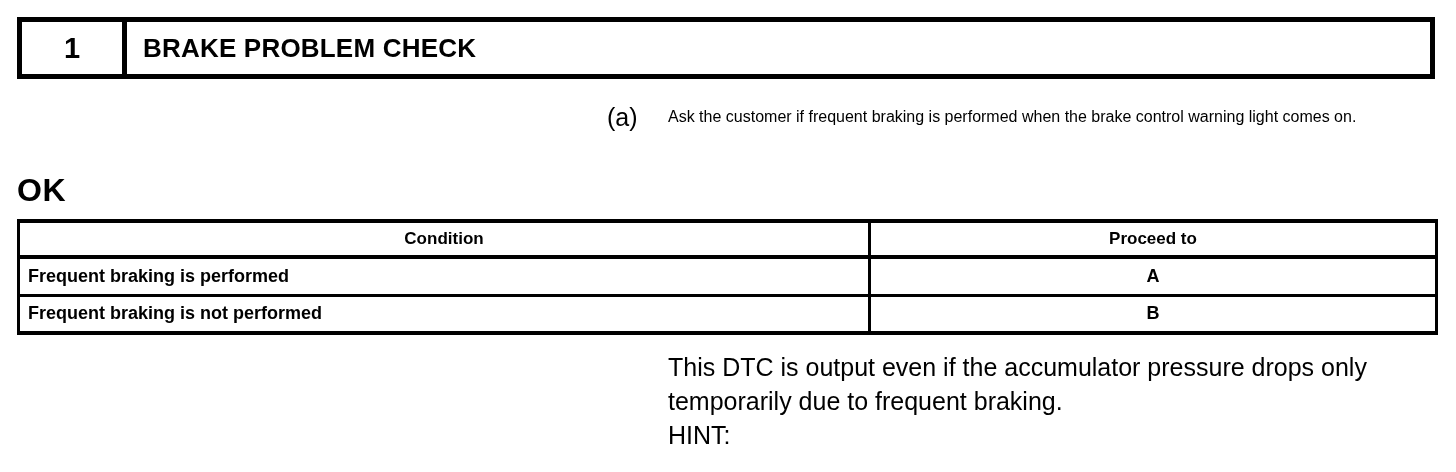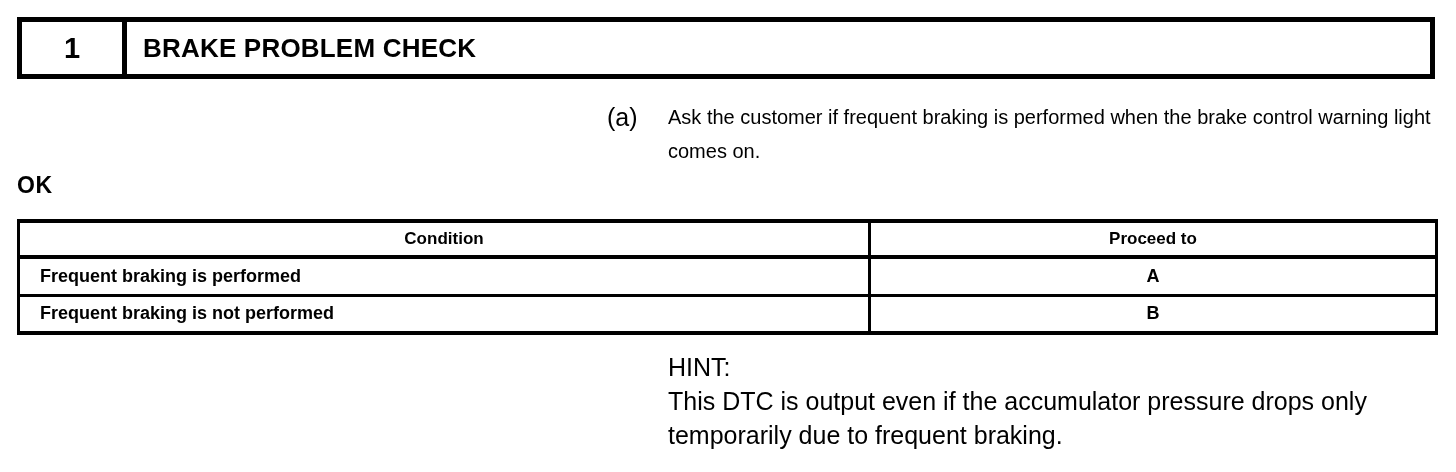--- a/index.html
+++ b/index.html
@@ -70,30 +70,30 @@
     align-items: flex-start;
   }
   .procedure-marker {
     flex: 0 0 61px;
     font-size: 25px;
     line-height: 34px;
     white-space: nowrap;
   }
   .procedure-text {
     flex: 1 1 auto;
-    font-size: 20px;
+    font-size: 16px;
     line-height: 34px;
   }
 
   
   .ok-label {
     position: absolute;
     left: 17px;
     top: 174px;
-    font-size: 23px;
+    font-size: 32px;
     font-weight: bold;
     line-height: 1;
     letter-spacing: 0.5px;
   }
 
   
   .result-table {
     position: absolute;
     left: 17px;
     top: 219px;
@@ -128,21 +128,21 @@
   .result-table tbody td {
     height: 38px;
     font-size: 18px;
     border-bottom: 3px solid #000;
   }
   .result-table tbody tr:last-child td {
     border-bottom: 4px solid #000;
   }
   .cell-condition {
     text-align: left;
-    padding: 0 0 0 20px;
+    padding: 0 0 0 8px;
   }
   .cell-proceed {
     text-align: center;
     padding: 0 6px;
   }
 
   
   .hint {
     position: absolute;
     left: 668px;
@@ -189,15 +189,15 @@
       <td class="cell-proceed">A</td>
     </tr>
     <tr>
       <td class="cell-condition">Frequent braking is not performed</td>
       <td class="cell-proceed">B</td>
     </tr>
   </tbody>
 </table>
 
 <div class="hint">
+  <div class="hint-line">This DTC is output even if the accumulator pressure drops only temporarily due to frequent braking.</div>
   <div class="hint-line">HINT:</div>
-  <div class="hint-line">This DTC is output even if the accumulator pressure drops only temporarily due to frequent braking.</div>
 </div>
 
 </body></html>

